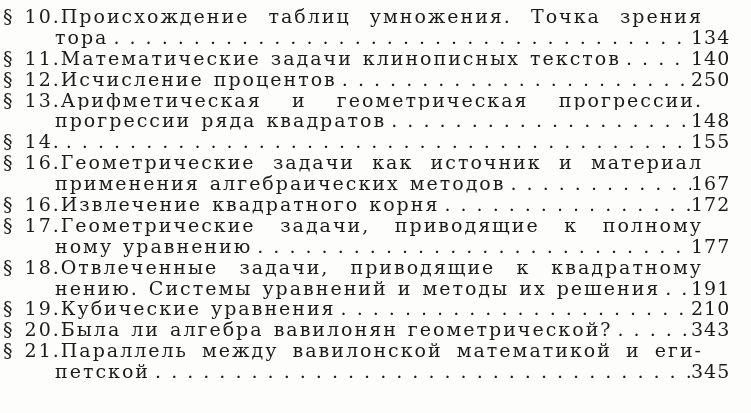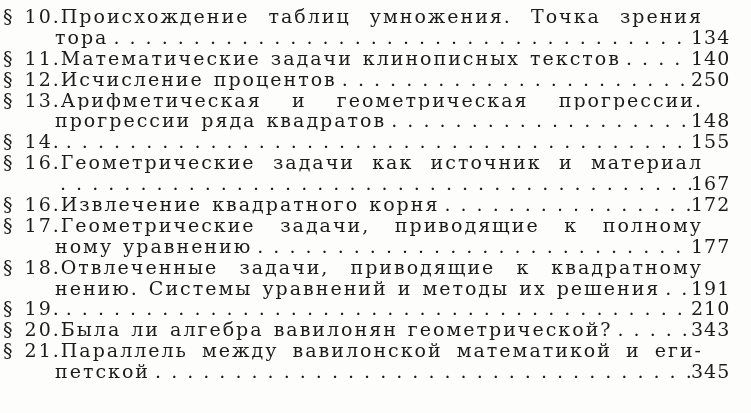--- a/index.html
+++ b/index.html
@@ -108,20 +108,21 @@
       <div class="row final">
         <span class="sec">§ 14.</span>
         <span class="dots"> . . . . . . . . . . . . . . . . . . . . . . . . . . . . . . . . . . . . . . . . . . . . . . . . . . . . . . . . . . . .</span>
         <span class="pg">155</span>
       </div>
       <div class="row head">
         <span class="sec">§ 16.</span>
         <span class="txt">Геометрические задачи как источник и материал для</span>
       </div>
       <div class="row final cont">
+        <span class="txt">применения алгебраических методов</span>
         <span class="dots"> . . . . . . . . . . . . . . . . . . . . . . . . . . . . . . . . . . . . . . . . . . . . . . . . . . . . . . . . . . . .</span>
         <span class="pg">167</span>
       </div>
       <div class="row final">
         <span class="sec">§ 16.</span>
         <span class="txt">Извлечение квадратного корня</span>
         <span class="dots"> . . . . . . . . . . . . . . . . . . . . . . . . . . . . . . . . . . . . . . . . . . . . . . . . . . . . . . . . . . . .</span>
         <span class="pg">172</span>
       </div>
       <div class="row head">
@@ -137,20 +138,21 @@
         <span class="sec">§ 18.</span>
         <span class="txt">Отвлеченные задачи, приводящие к квадратному урав-</span>
       </div>
       <div class="row final cont">
         <span class="txt">нению. Системы уравнений и методы их решения</span>
         <span class="dots"> . . . . . . . . . . . . . . . . . . . . . . . . . . . . . . . . . . . . . . . . . . . . . . . . . . . . . . . . . . . .</span>
         <span class="pg">191</span>
       </div>
       <div class="row final">
         <span class="sec">§ 19.</span>
+        <span class="txt">Кубические уравнения</span>
         <span class="dots"> . . . . . . . . . . . . . . . . . . . . . . . . . . . . . . . . . . . . . . . . . . . . . . . . . . . . . . . . . . . .</span>
         <span class="pg">210</span>
       </div>
       <div class="row final">
         <span class="sec">§ 20.</span>
         <span class="txt">Была ли алгебра вавилонян геометрической?</span>
         <span class="dots"> . . . . . . . . . . . . . . . . . . . . . . . . . . . . . . . . . . . . . . . . . . . . . . . . . . . . . . . . . . . .</span>
         <span class="pg">343</span>
       </div>
       <div class="row head">

